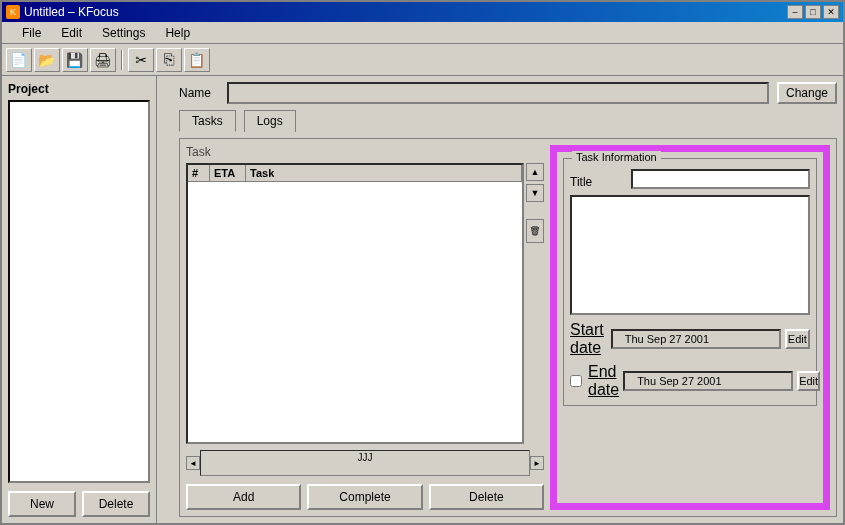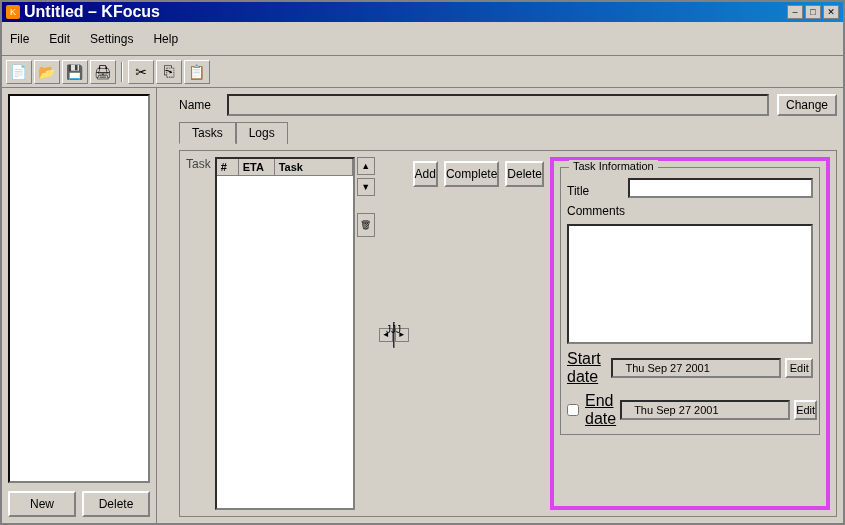--- a/index.html
+++ b/index.html
@@ -39,46 +39,46 @@
       height: 14px;
       background: #ff8800;
       border-radius: 2px;
       display: flex;
       align-items: center;
       justify-content: center;
       font-size: 9px;
       color: white;
     }
     .title-text {
-      font-size: 16px;
-      font-weight: bold;
+      font-size: 12px;
+      font-weight: normal;
     }
     .title-buttons {
       display: flex;
       gap: 2px;
     }
     .title-btn {
       width: 16px;
       height: 14px;
       background: #d4d0c8;
       border: 1px solid #808080;
       display: flex;
       align-items: center;
       justify-content: center;
       font-size: 9px;
       cursor: pointer;
       color: #000;
     }
     .menu-bar {
       background: #d4d0c8;
-      padding: 2px 4px;
+      padding: 2px 16px;
       display: flex;
       gap: 12px;
       border-bottom: 1px solid #808080;
-      height: 34px;
+      height: 22px;
       align-items: center;
       flex-shrink: 0;
     }
     .menu-item {
       font-size: 12px;
       cursor: pointer;
       padding: 1px 4px;
     }
     .toolbar {
       background: #d4d0c8;
@@ -185,21 +185,21 @@
       border: 2px solid;
       border-top-color: #ffffff;
       border-left-color: #ffffff;
       border-right-color: #808080;
       border-bottom-color: #808080;
       cursor: pointer;
       font-size: 12px;
     }
     .tabs-row {
       display: flex;
-      gap: 0px;
+      gap: 8px;
     }
     .tab {
       padding: 3px 12px;
       background: #d4d0c8;
       border: 1px solid #808080;
       border-bottom: none;
       cursor: pointer;
       font-size: 12px;
     }
     .tab.active {
@@ -213,21 +213,21 @@
       border: 1px solid #808080;
       background: #d4d0c8;
       padding: 6px;
       display: flex;
       gap: 6px;
       overflow: hidden;
     }
     .task-section {
       flex: 1;
       display: flex;
-      flex-direction: row;
+      flex-direction: column;
       gap: 4px;
     }
     .section-label {
       font-size: 12px;
       color: #444;
     }
     .task-table-container {
       flex: 1;
       position: relative;
       border: 2px inset #808080;
@@ -315,21 +315,21 @@
       border: 2px solid;
       border-top-color: #ffffff;
       border-left-color: #ffffff;
       border-right-color: #808080;
       border-bottom-color: #808080;
       cursor: pointer;
       font-size: 12px;
     }
     .task-info-section {
       width: 280px;
-      border: 4px solid #d946ef;
+      border: 7px solid #d946ef;
       padding: 6px;
       display: flex;
       flex-direction: column;
       gap: 6px;
       background: #d4d0c8;
       flex-shrink: 0;
     }
     .info-row {
       display: flex;
       align-items: flex-end;
@@ -456,20 +456,21 @@
     <div class="toolbar-btn">🖨</div>
     <div class="toolbar-separator"></div>
     <div class="toolbar-btn">✂</div>
     <div class="toolbar-btn">⎘</div>
     <div class="toolbar-btn">📋</div>
   </div>
 
   <div class="main-content">
 
     <div class="sidebar">
+      <div class="sidebar-label">Project</div>
       <div class="sidebar-list"></div>
       <div class="sidebar-buttons">
         <button class="sidebar-btn">New</button>
         <button class="sidebar-btn">Delete</button>
       </div>
     </div>
 
     <div class="right-panel">
 
       <div class="name-row">
@@ -522,21 +523,20 @@
         </div>
 
         <div class="task-info-section">
           <div class="task-info-group">
             <span class="group-legend">Task Information</span>
             <div class="task-info-inner">
               <div class="info-row">
                 <span class="info-label">Title</span>
                 <input class="info-input" type="text" value="" style="">
               </div>
-              <div style="font-size:12px;">Comments</div>
               <textarea class="comments-textarea" style=""></textarea>
               <div class="date-row">
                 <span class="date-label">Start date</span>
                 <input class="date-input" type="text" value="Thu Sep 27 2001" style="">
                 <button class="edit-btn">Edit</button>
               </div>
               <div class="date-row">
                 <input type="checkbox" class="end-date-checkbox" style="">
                 <span class="date-label">End date</span>
                 <input class="date-input" type="text" value="Thu Sep 27 2001" style="">

